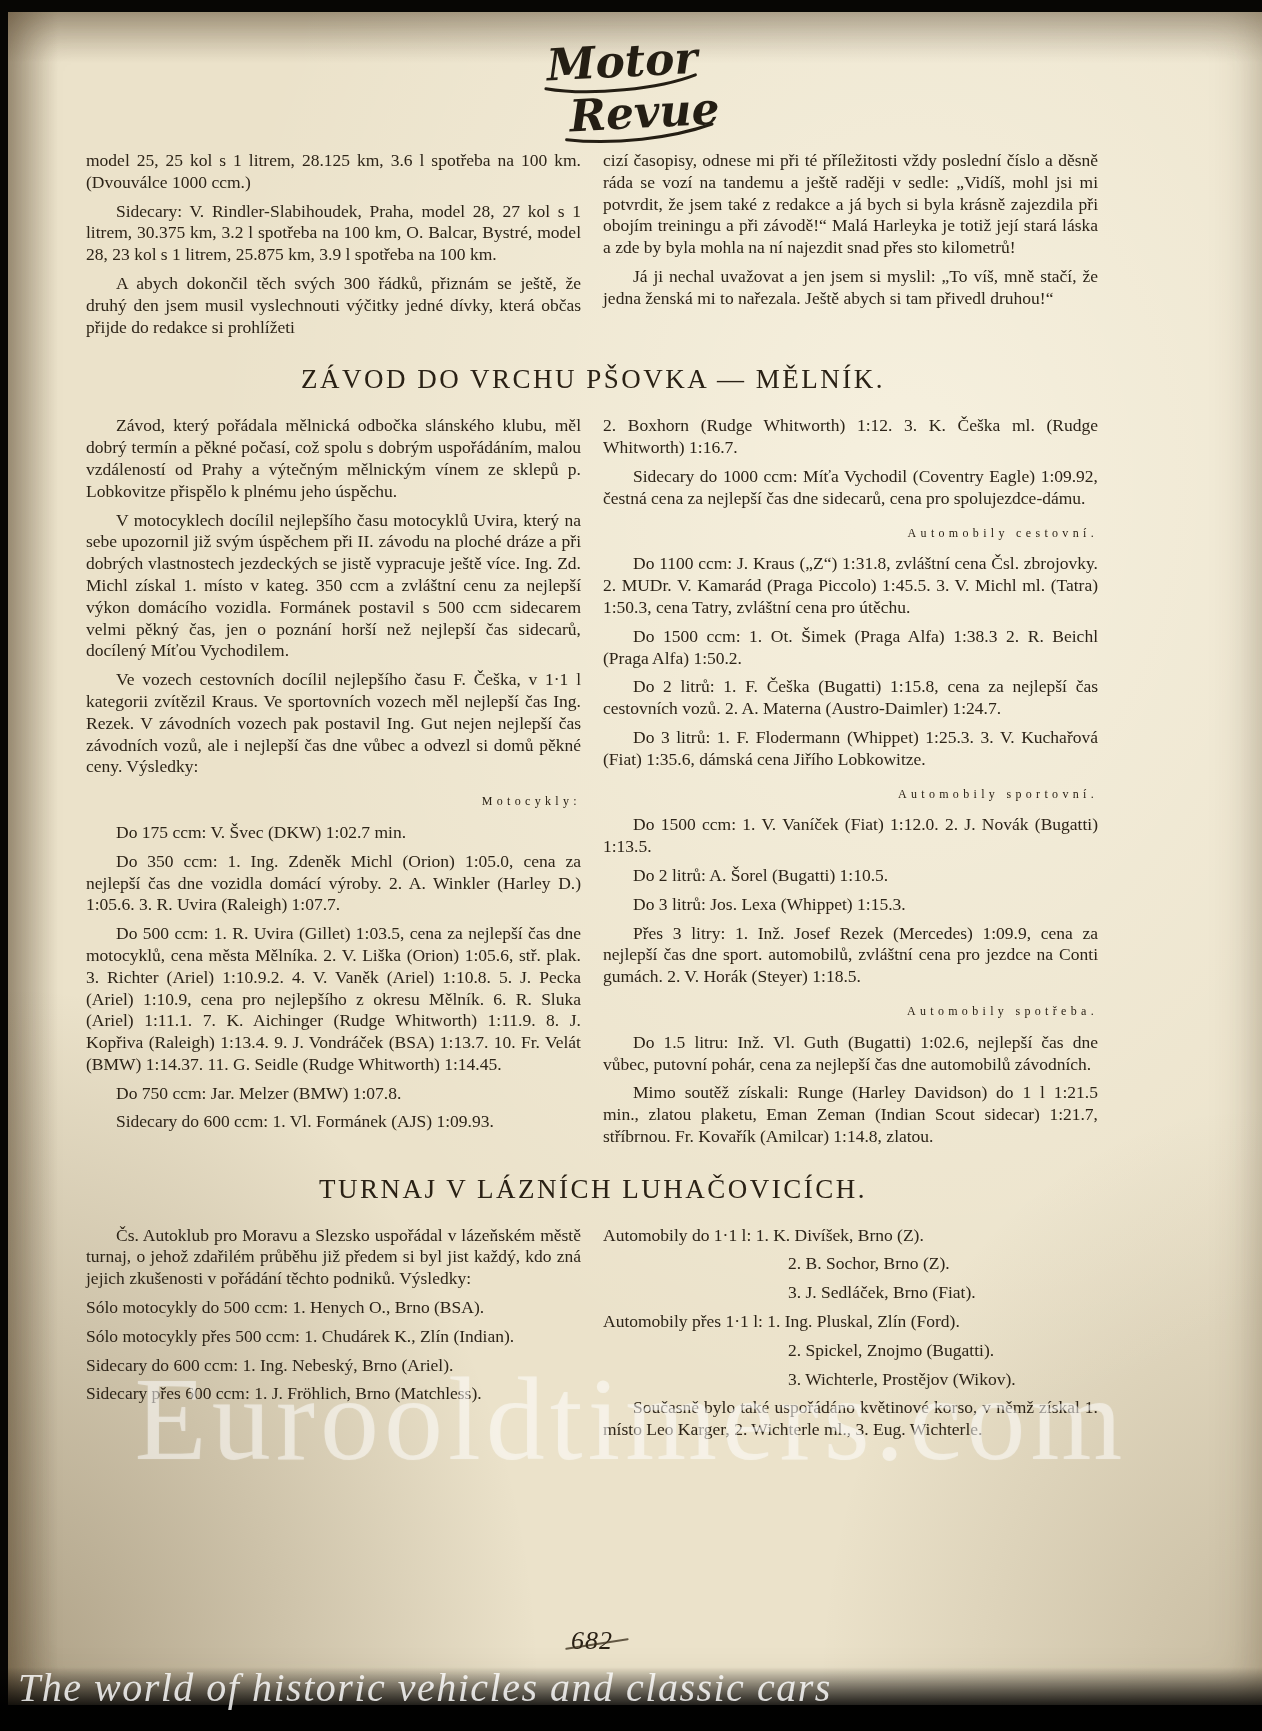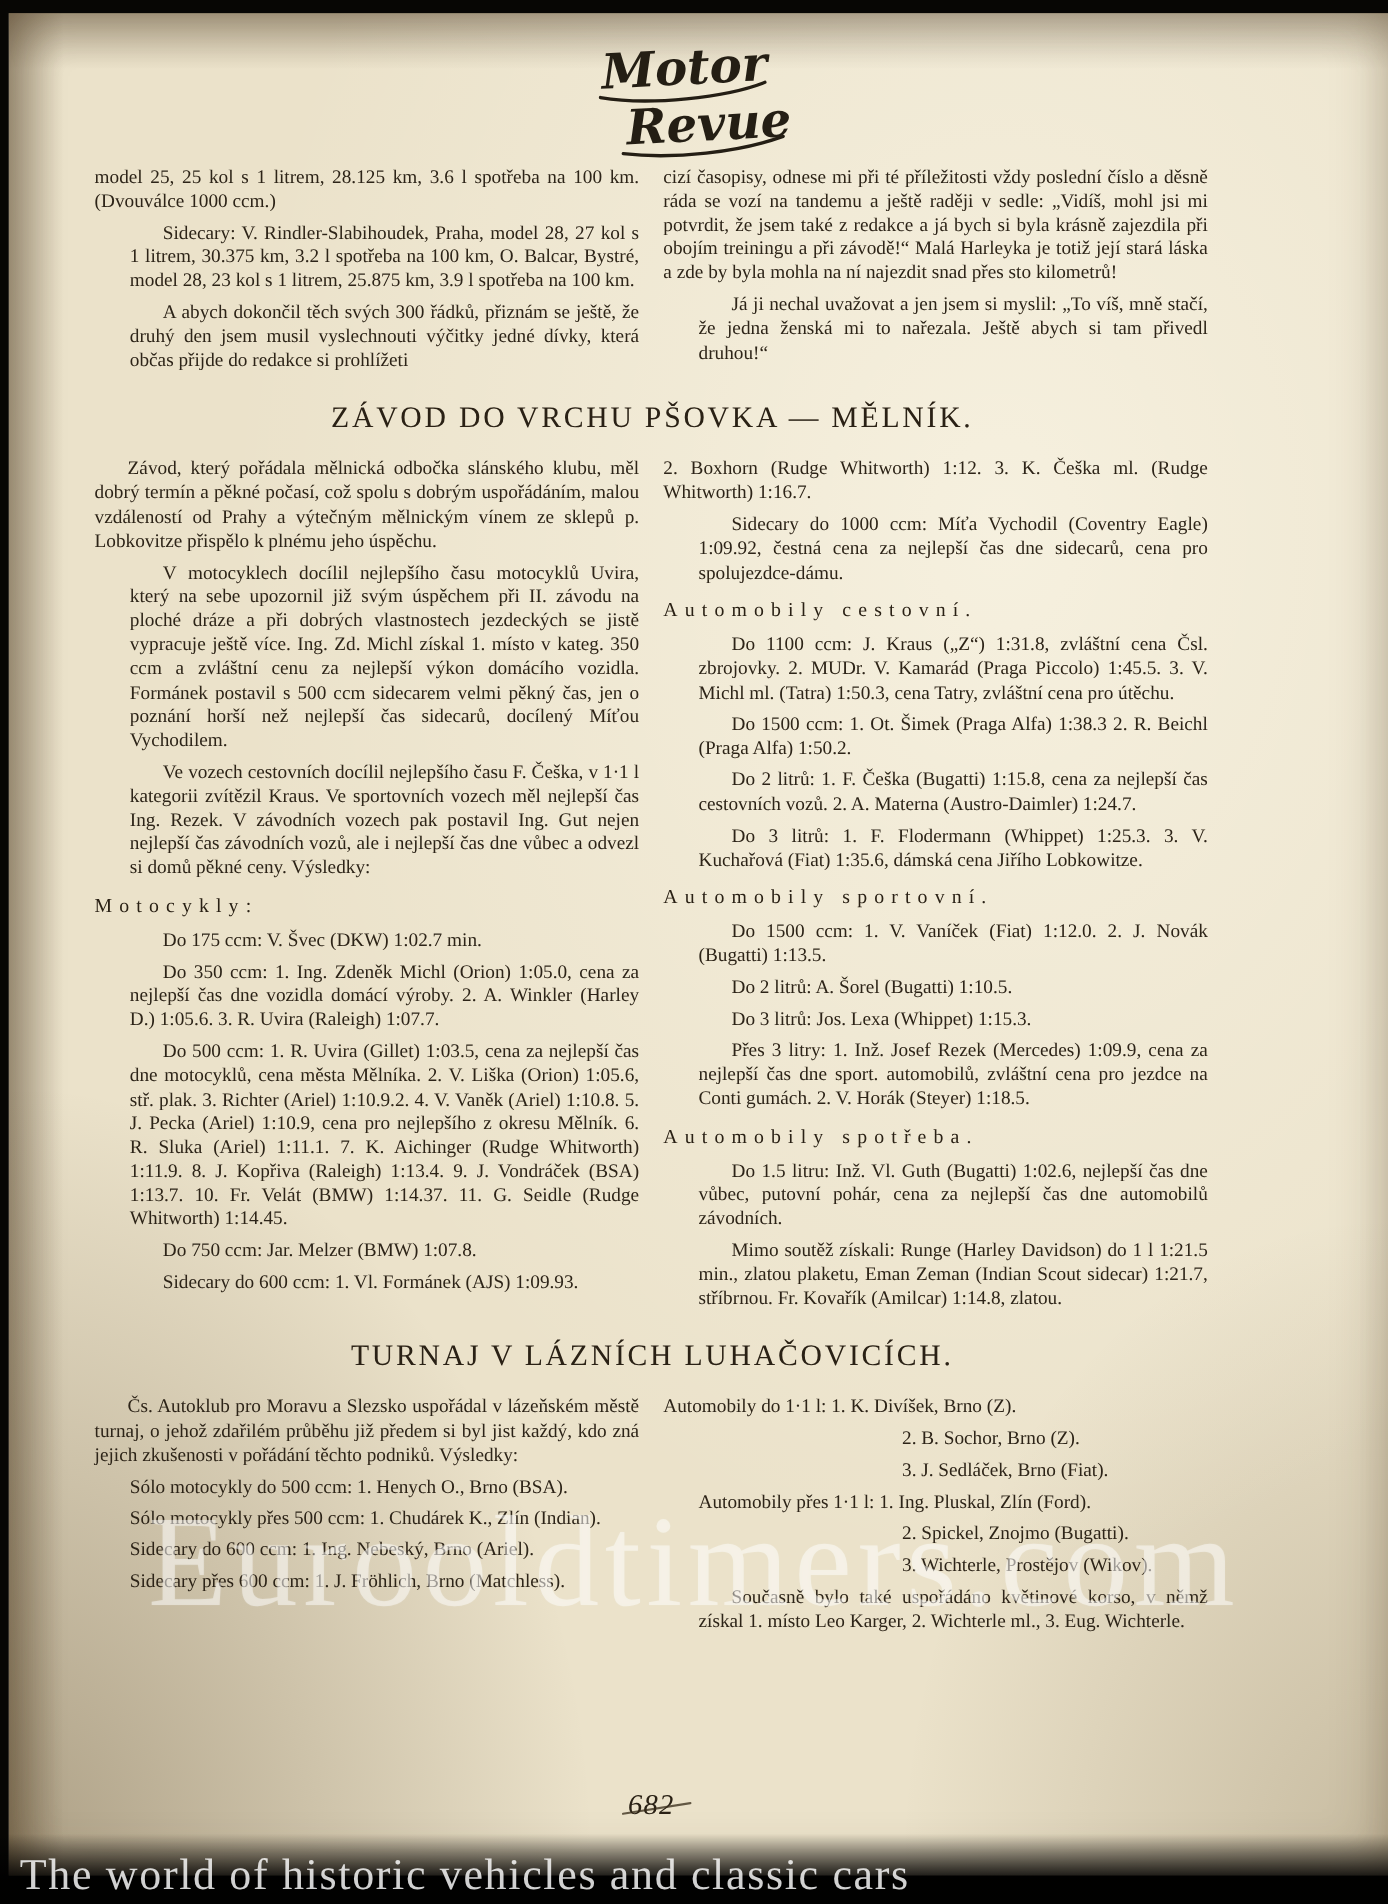--- a/index.html
+++ b/index.html
@@ -25,47 +25,47 @@
   .logo-svg{transform:rotate(-3deg);}
   .logo-word{font-family:"DejaVu Serif","Liberation Serif",serif;font-style:italic;font-weight:bold;}
   .content{padding:6px 162px 0 78px;color:#2d2418;}
   .section-title{
     text-align:center;font-size:27px;letter-spacing:2.5px;font-weight:normal;
     color:#2a2115;margin:26px 0 20px 0;
   }
   .cols{display:flex;gap:22px;align-items:flex-start;}
   .col{width:495px;font-size:17.5px;line-height:21.8px;text-align:justify;}
   .col p{margin:0;}
-  .col p + p{margin-top:7px;margin-left:32px;}
+  .col p + p{margin-top:7px;}
   .ind{text-indent:30px;}
   .subhead{
-    text-align:left;letter-spacing:.36em;font-size:18px;text-indent:0;
+    text-align:right;letter-spacing:.36em;font-size:12px;text-indent:0;
     margin:13px 0 9px 0 !important;color:#2a2115;
   }
   .res-sub{padding-left:185px;text-align:left;}
   .page-num-row{position:absolute;left:78px;width:1012px;top:1614px;text-align:center;}
   .page-num{
     display:inline-block;position:relative;font-size:26px;font-style:italic;
     color:#2a2115;letter-spacing:1px;
   }
   .page-num::after{
     content:"";position:absolute;left:-6px;right:-16px;top:58%;height:2px;
     background:rgba(52,40,22,.75);transform:rotate(-9deg);border-radius:2px;
   }
   .wm-big{
     position:absolute;left:0;right:0;top:1352px;text-align:center;
     font-family:"Liberation Serif","DejaVu Serif",serif;
     font-size:118px;letter-spacing:5px;color:rgba(255,255,255,.46);
     white-space:nowrap;pointer-events:none;text-shadow:0 0 2px rgba(255,255,255,.15);
   }
   .wm-small{
-    position:absolute;left:18px;bottom:4px;
+    position:absolute;left:18px;bottom:20px;
     font-family:"Liberation Serif","DejaVu Serif",serif;
     font-size:40px;letter-spacing:1.5px;color:rgba(255,255,255,.82);
-    white-space:nowrap;pointer-events:none;
+    white-space:nowrap;pointer-events:none;font-style:italic;
   }
   .bottom-shade{
     position:absolute;left:0;right:0;bottom:0;height:64px;
     background:linear-gradient(to top, rgba(0,0,0,.9) 35%, rgba(0,0,0,0) 100%);
     pointer-events:none;
   }
 </style>
 </head>
 <body>
 

